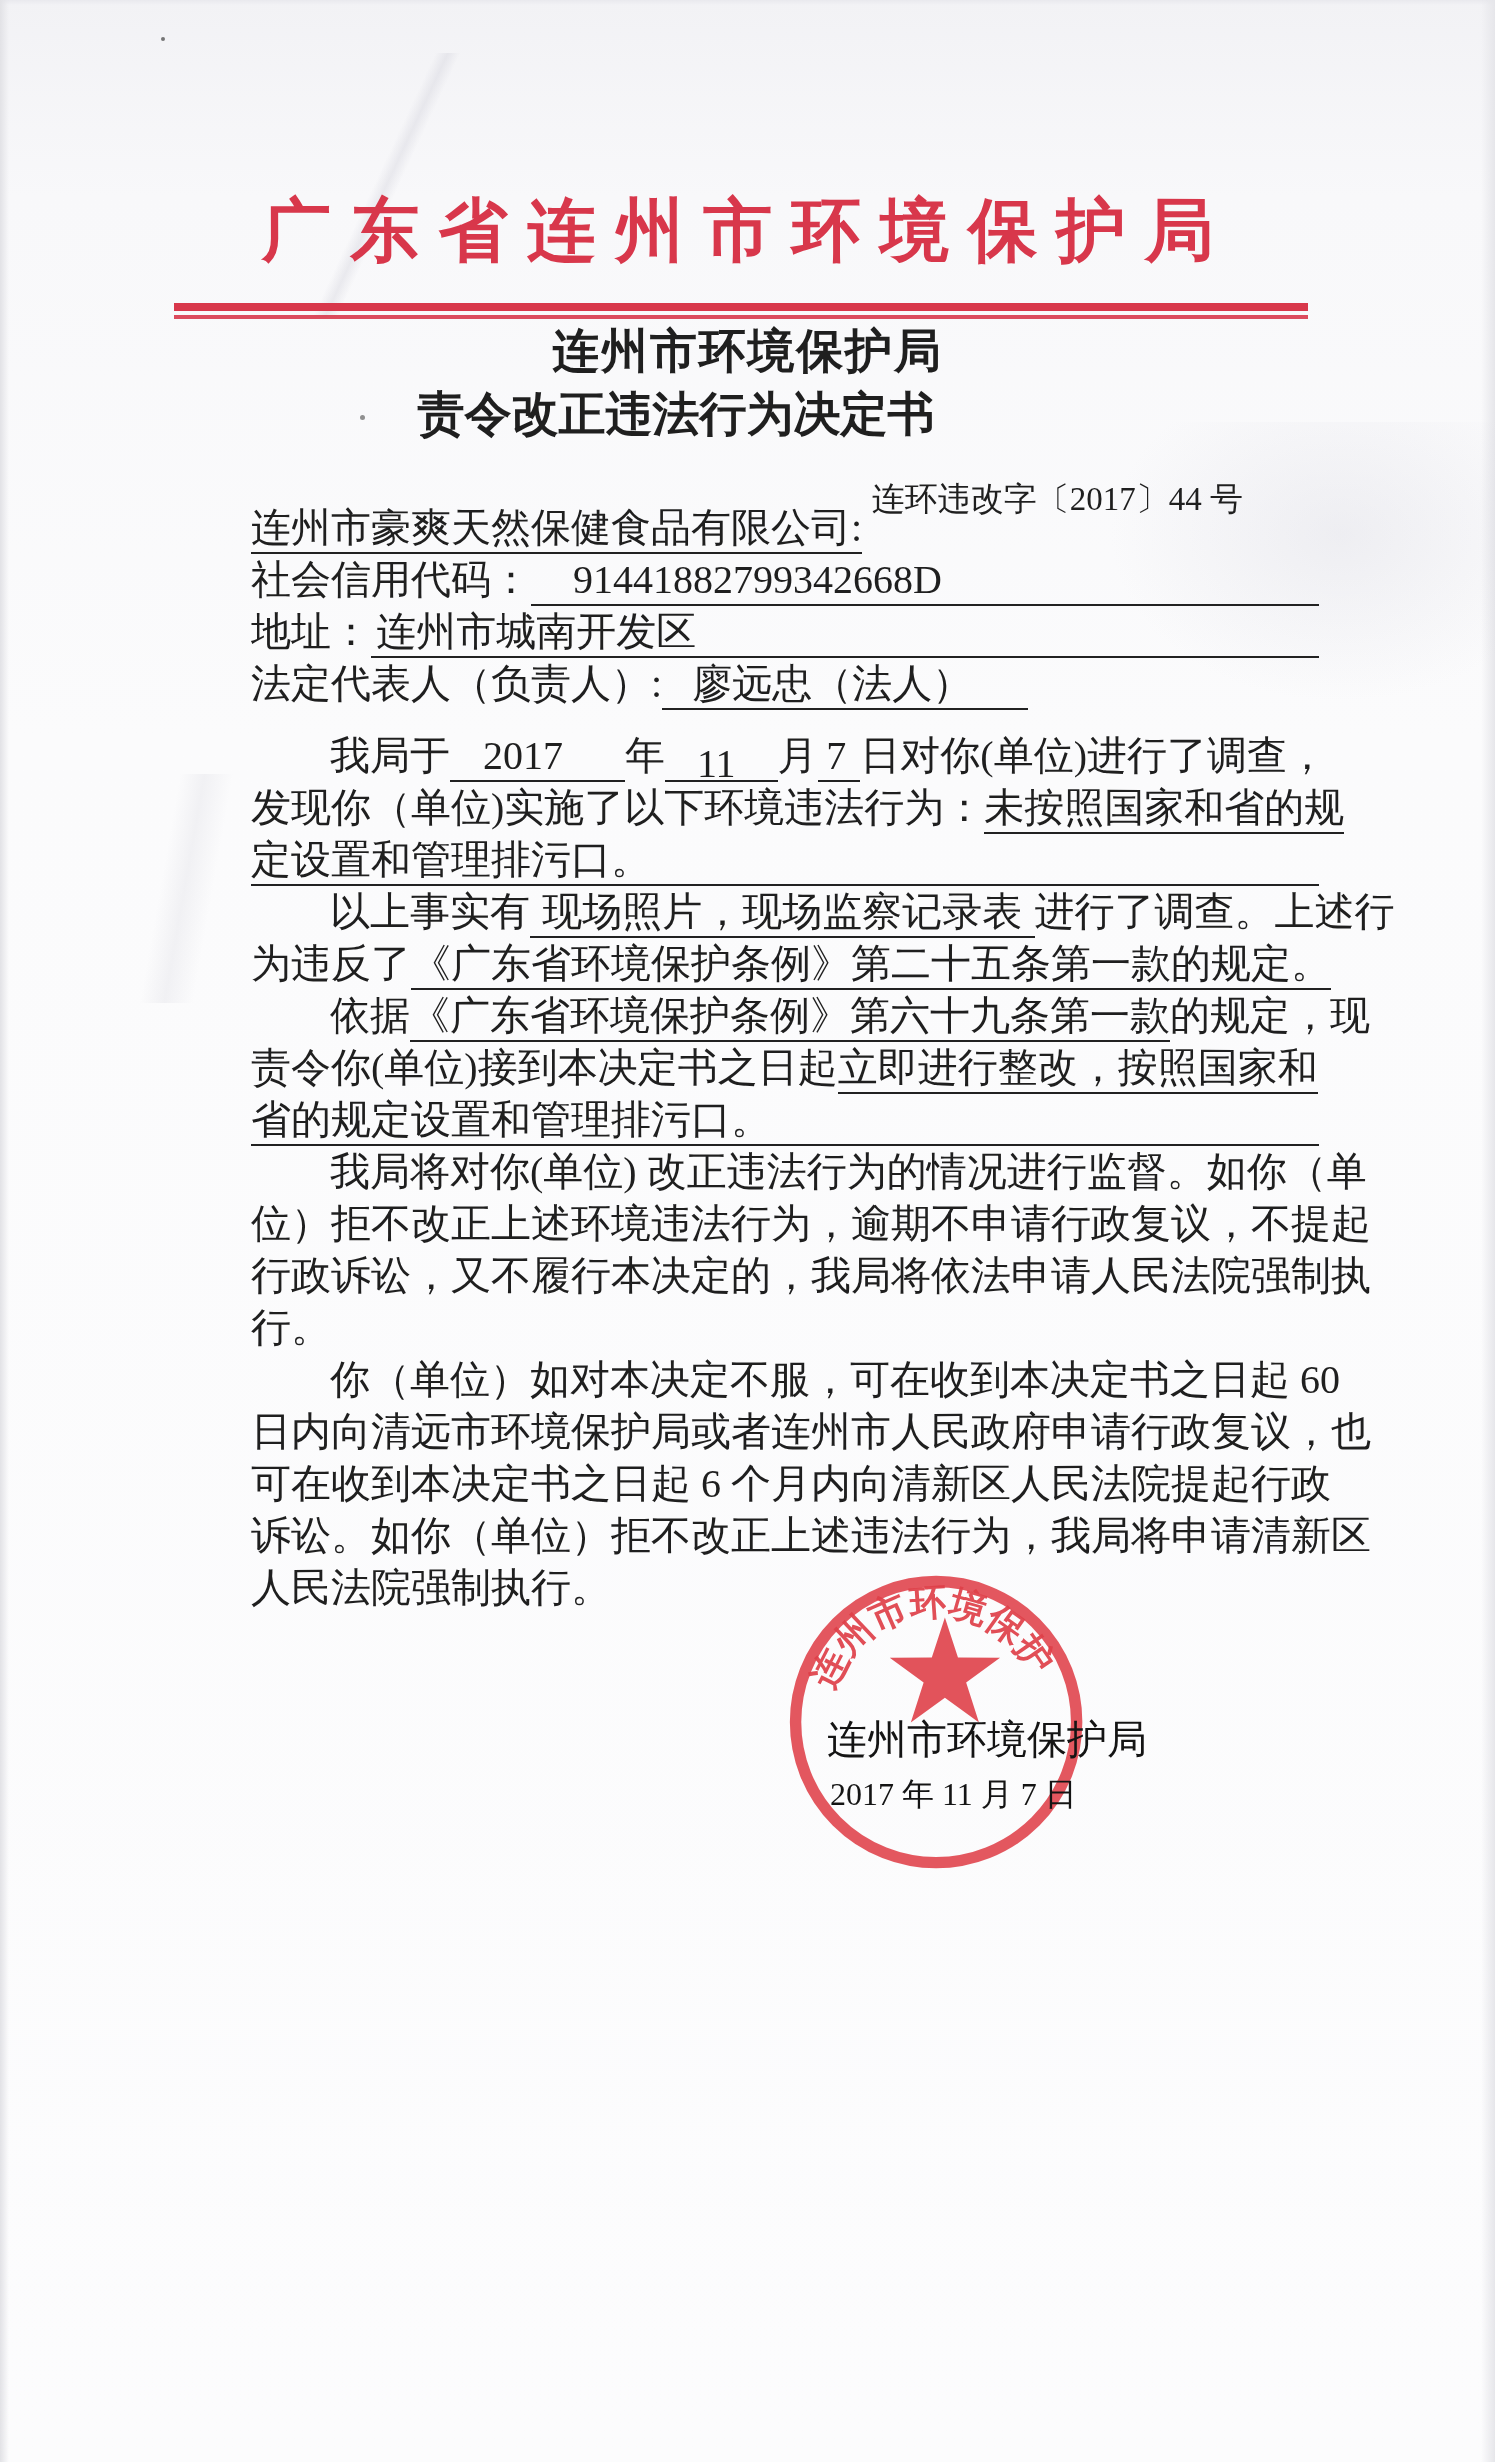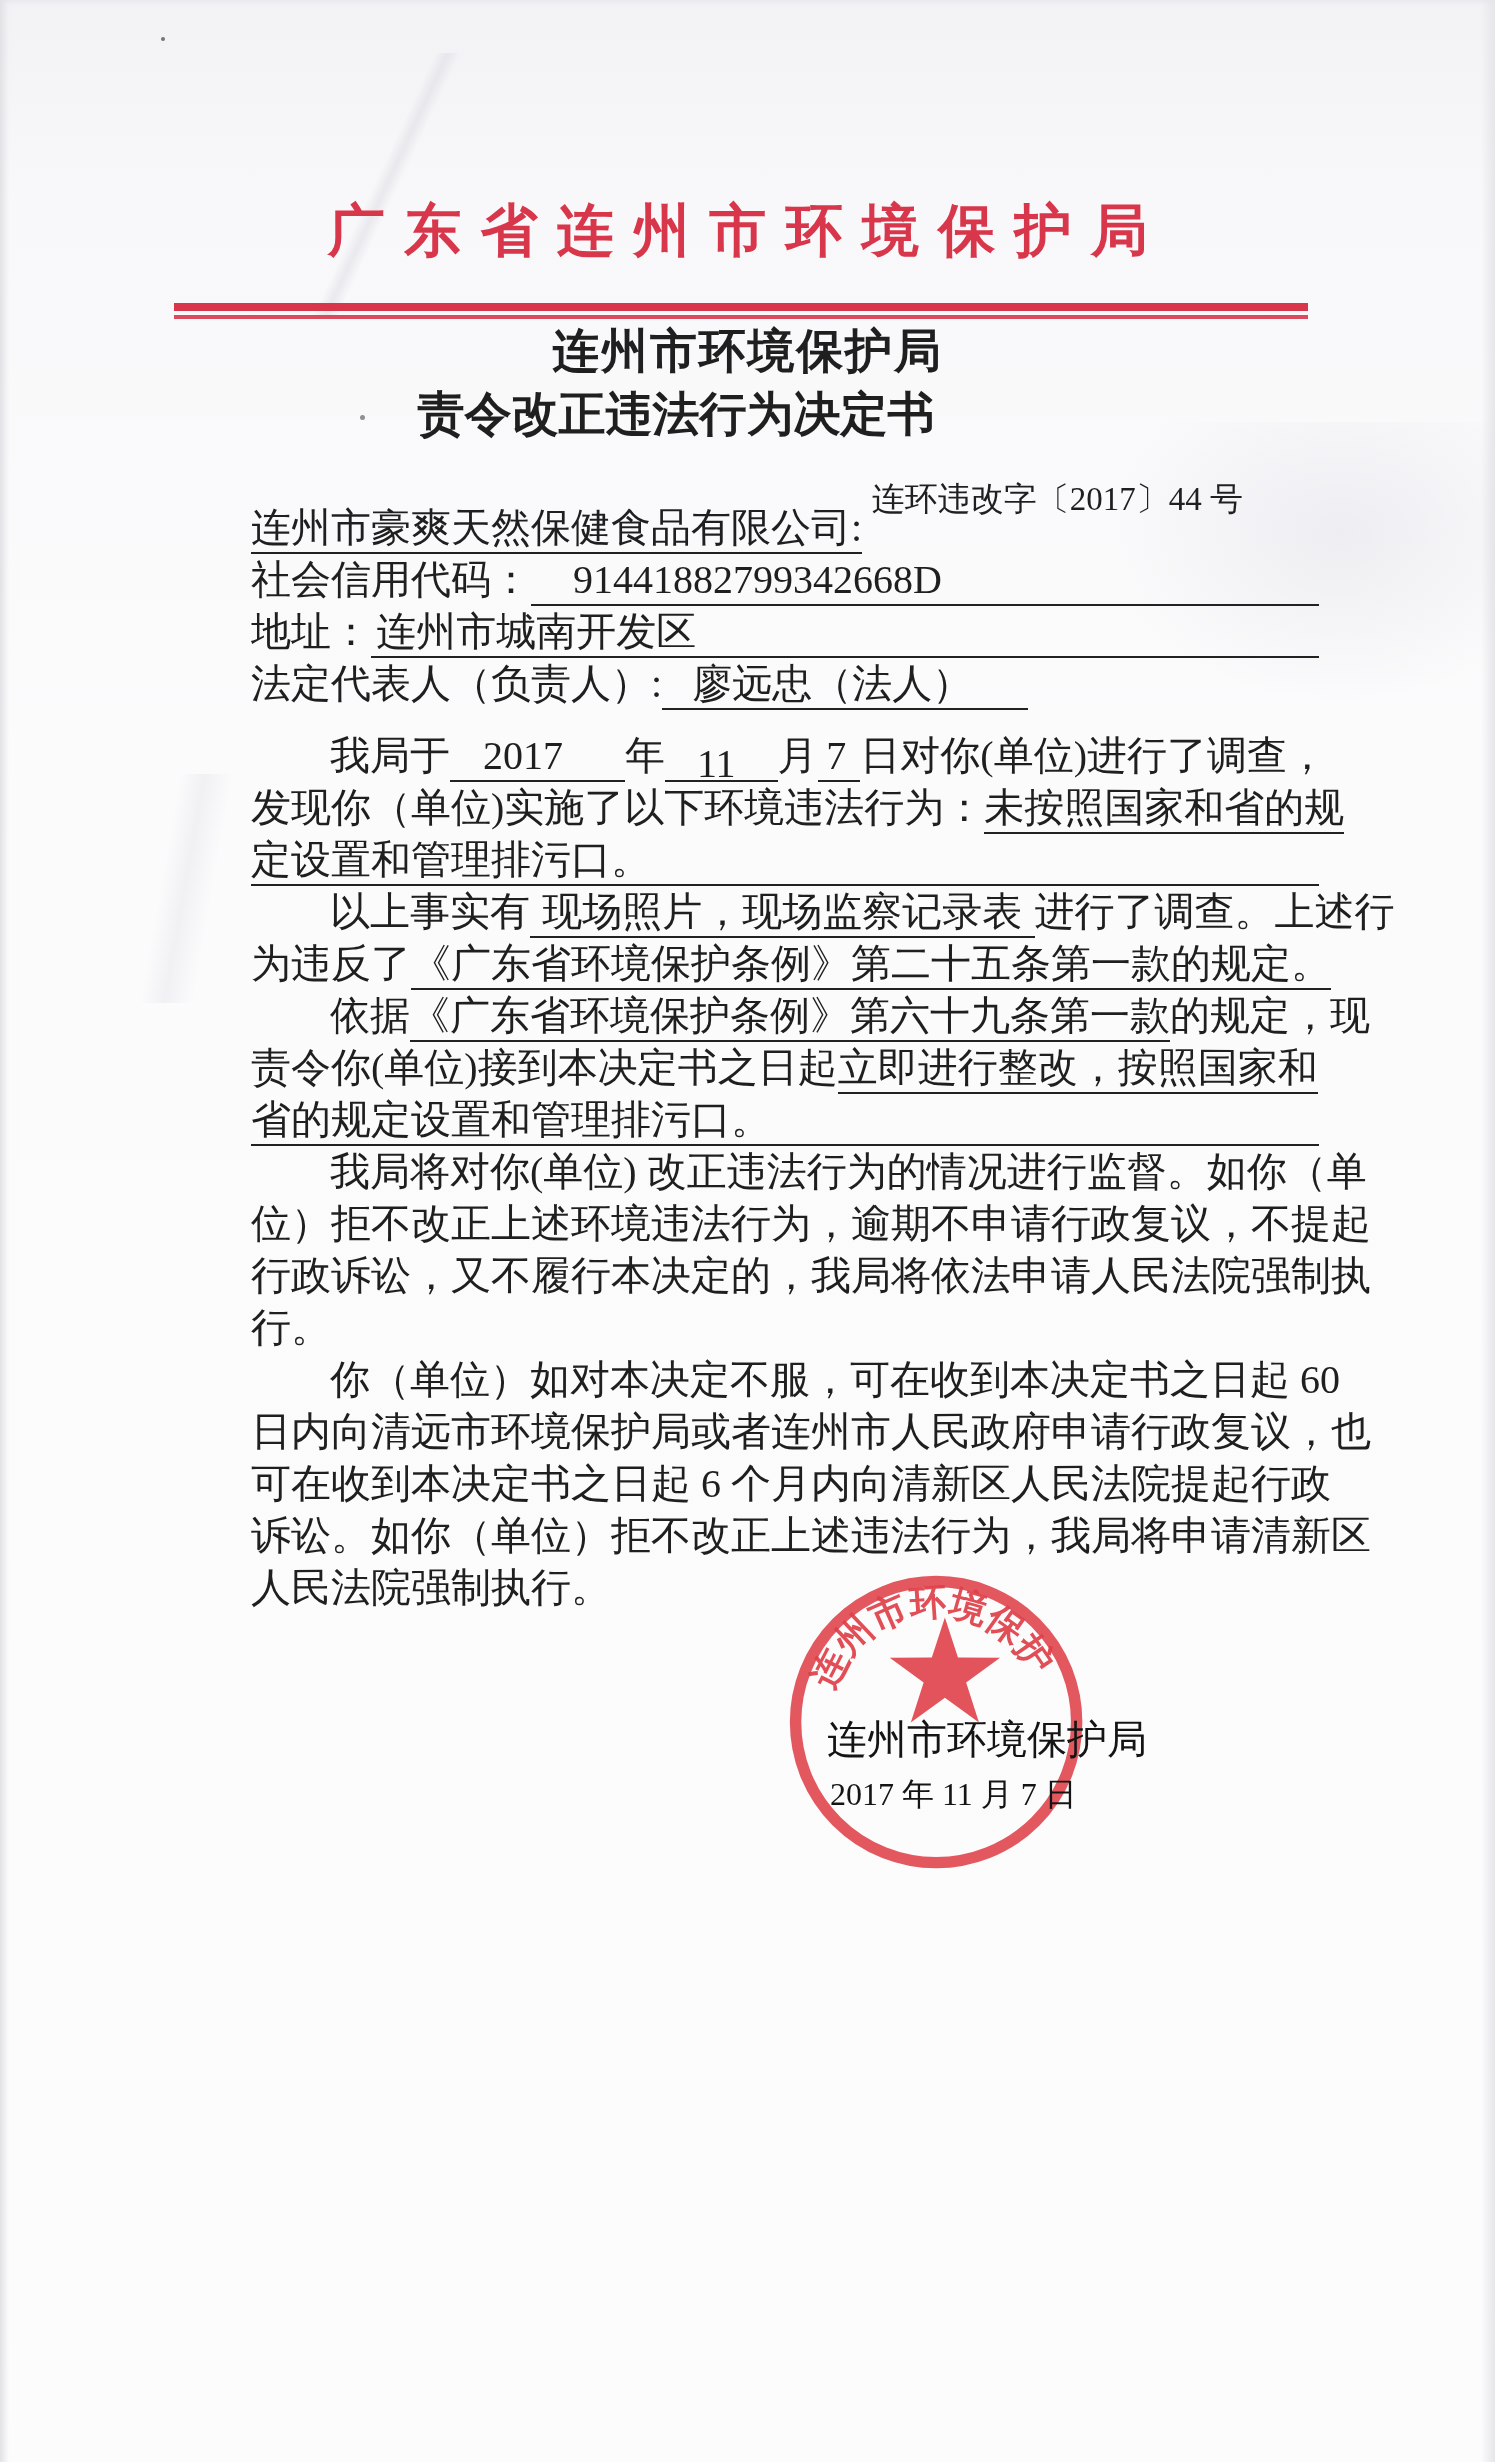--- a/index.html
+++ b/index.html
@@ -25,21 +25,21 @@
   .crease3{position:absolute;left:0px;top:774px;width:369px;height:229px;
     background:linear-gradient(100deg,rgba(255,255,255,0) 44%,rgba(214,214,222,.28) 50%,rgba(255,255,255,0) 57%);}
   .speck{position:absolute;border-radius:50%;background:#4a4a4a;}
   .speck.s1{left:161px;top:37px;width:4.4px;height:4.4px;opacity:.75;}
   .speck.s2{left:360px;top:415px;width:5.3px;height:5.3px;opacity:.6;}
 
   
   .letterhead{
     position:absolute;left:0;top:179px;width:1495px;height:104px;
     line-height:104px;text-align:center;
-    font-size:57px;font-weight:bold;letter-spacing:19.3px;
+    font-size:69px;font-weight:bold;letter-spacing:19.3px;
     color:#d8374b;white-space:nowrap;font-family:Liberation Serif, serif;
   }
   .red-rule{position:absolute;left:174px;top:303px;width:1134px;}
   .red-rule .thick{height:8px;background:#d8374b;}
   .red-rule .thin{height:3.5px;background:#d8374b;margin-top:4.4px;opacity:.9;}
 
   
   .doc-title1{position:absolute;left:0;top:322px;width:1495px;height:58px;line-height:58px;
     text-align:center;font-size:47px;font-weight:bold;letter-spacing:1.8px;}
   .doc-title2{position:absolute;left:0;top:385px;width:1352px;height:58px;line-height:58px;

